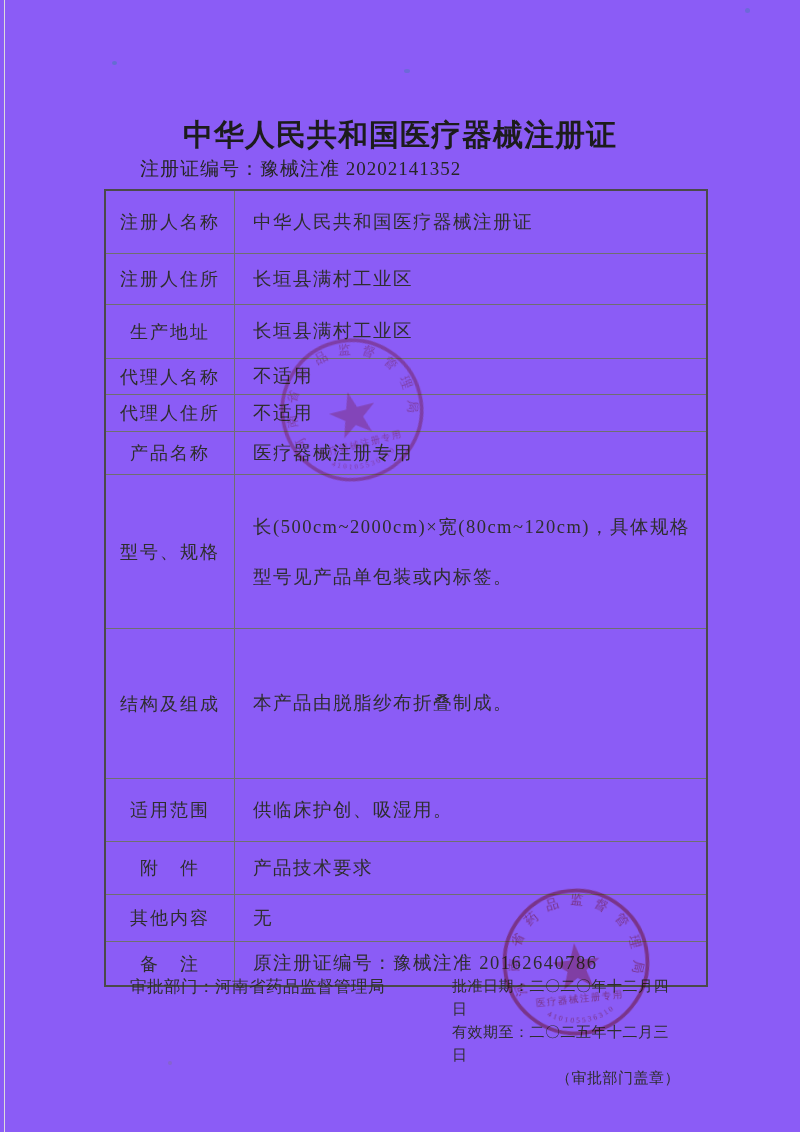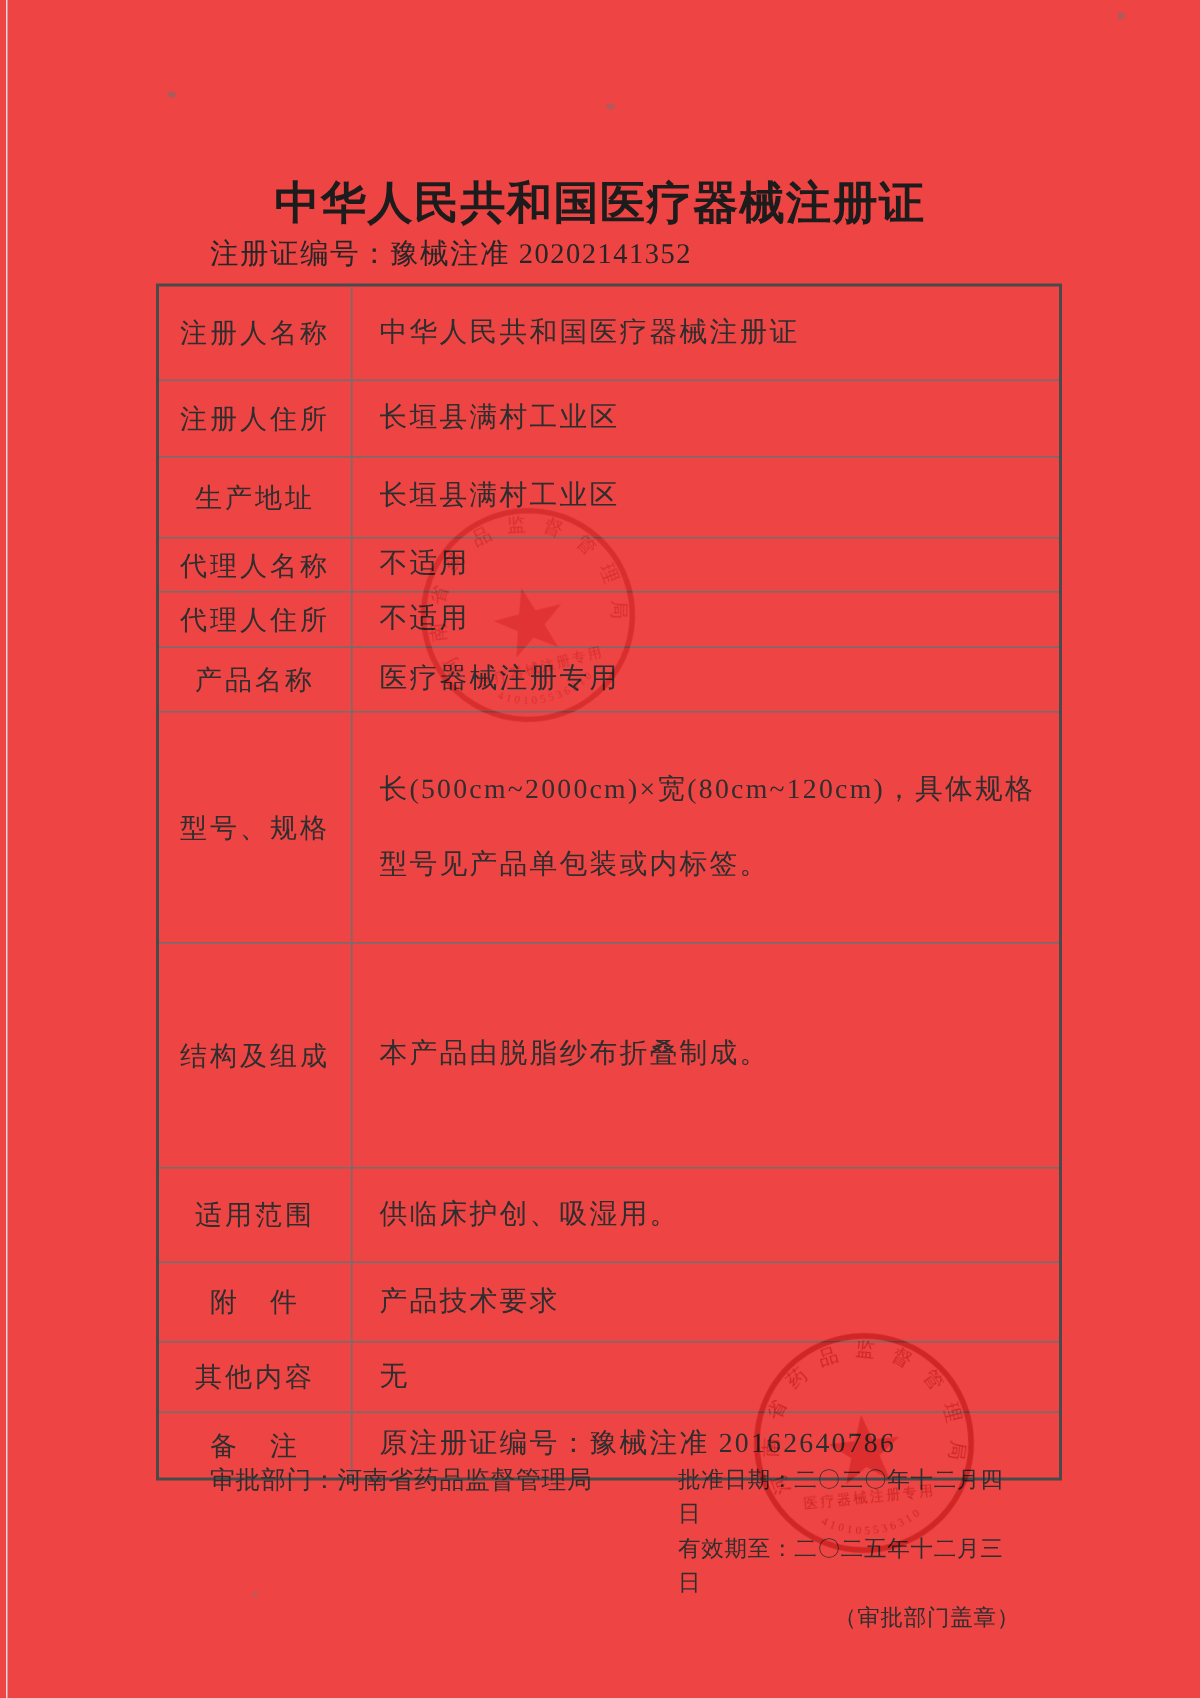--- a/index.html
+++ b/index.html
@@ -4,21 +4,21 @@
 <style>
   html,body{margin:0;padding:0;}
   body{
     width:800px;height:1132px;
     background:#ffffff;
     font-family:"Liberation Serif","DejaVu Serif",serif;
     color:#2b2b2b;
     position:relative;
     overflow:hidden;
   }
-  .page{position:absolute;inset:0;background:#ef4444;}
+  .page{position:absolute;inset:0;background:#8b5cf6;}
   .scan-edge{position:absolute;left:4px;top:0;width:1px;height:1132px;background:#dcdcdc;}
   .artifact{position:absolute;border-radius:50%;}
   .a1{left:112px;top:61px;width:5px;height:4px;background:rgba(30,140,140,.35);}
   .a2{left:404px;top:69px;width:6px;height:4px;background:rgba(30,140,140,.28);}
   .a3{left:745px;top:8px;width:5px;height:5px;background:rgba(30,140,140,.28);}
   .a4{left:168px;top:1061px;width:4px;height:4px;background:rgba(120,120,120,.3);}
 
   .title{
     position:absolute;top:95px;left:0;width:100%;
     text-align:center;font-size:30px;font-weight:bold;
@@ -57,21 +57,21 @@
   .t-row:nth-child(7){height:154px;}
   .t-row:nth-child(8){height:150px;}
   .t-row:nth-child(9){height:63px;}
   .t-row:nth-child(10){height:53px;}
   .t-row:nth-child(11){height:47px;}
   .t-row:nth-child(12){height:43px;}
   .t-row:nth-child(7) .t-value{line-height:50px;}
 
   .footer-left{
     position:absolute;left:130px;top:976px;
-    font-size:16.5px;letter-spacing:.5px;color:#2e2e2e;margin-left:10px;
+    font-size:16.5px;letter-spacing:.5px;color:#2e2e2e;
   }
   .footer-right{
     position:absolute;left:452px;top:976px;width:230px;
     font-size:15px;line-height:23px;letter-spacing:.5px;color:#2e2e2e;font-family:Liberation Mono, monospace;
   }
   .seal-note{text-align:right;padding-right:2px;}
 
   .seal{position:absolute;mix-blend-mode:multiply;pointer-events:none;}
   .seal-1{left:278px;top:336px;width:148px;height:148px;opacity:.5;transform:rotate(-14deg);filter:blur(.5px);}
   .seal-2{left:500px;top:886px;width:152px;height:152px;opacity:.68;transform:rotate(-6deg);filter:blur(.3px);}

